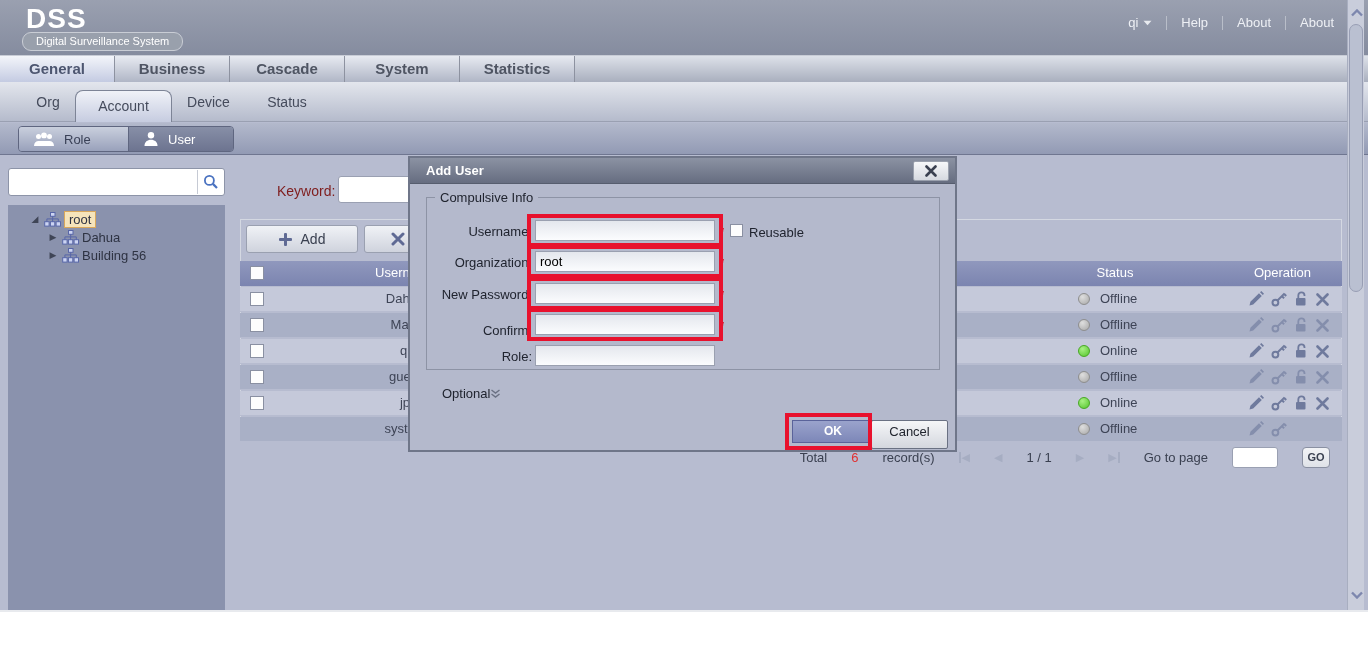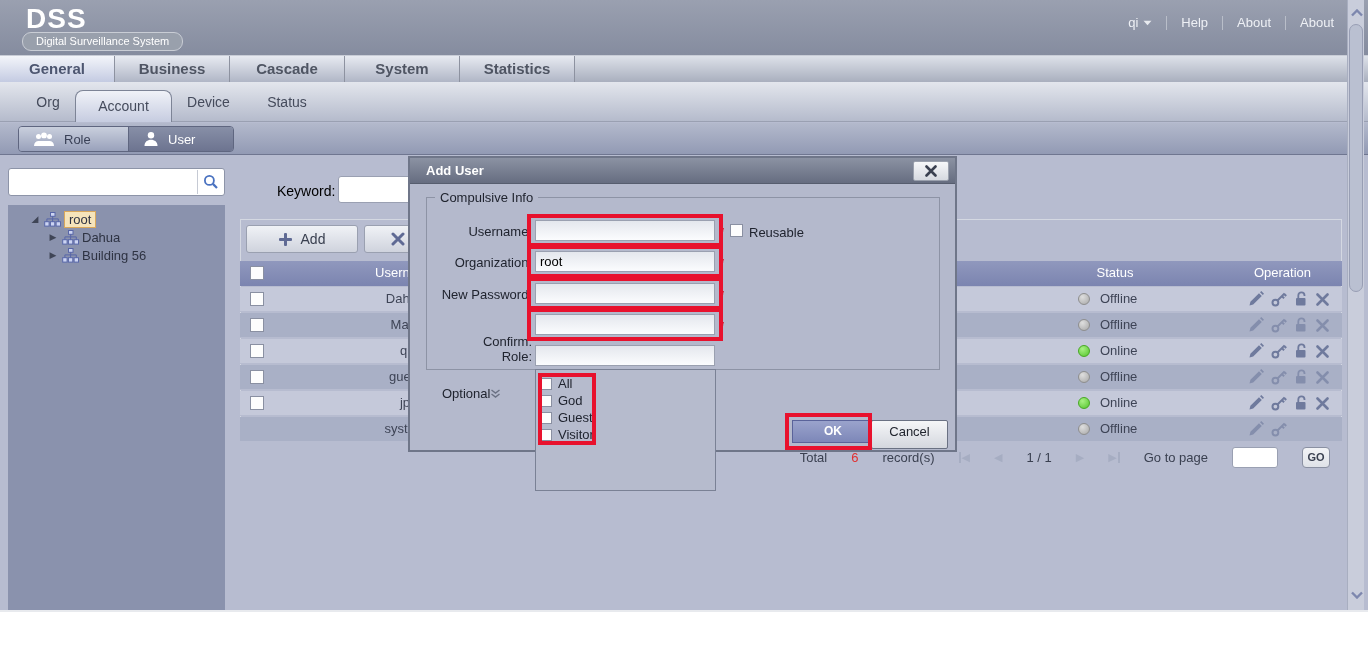--- a/index.html
+++ b/index.html
@@ -39,21 +39,21 @@
   .search-btn { position:absolute; right:1px; top:1px; width:26px; height:24px; border-left:1px solid #c6cad4; display:flex; align-items:center; justify-content:center; cursor:pointer; }
   .tree-panel { position:absolute; left:8px; top:205px; width:217px; height:405px; background:#8a92ad; padding-top:5px; font-size:13px; color:#2e3343; }
   .tree-row { height:18px; display:flex; align-items:center; cursor:pointer; }
   .tree-row .exp { width:14px; text-align:center; font-size:9px; color:#3f4556; }
   .tree-row .oicon { margin:0 3px 0 2px; display:flex; }
   .tree-row.lv0 { padding-left:20px; }
   .tree-row.lv1 { padding-left:38px; }
   .tree-label.selected { background:#f5e4bb; border:1px solid #d9a85c; padding:0 4px; }
 
   
-  .kw-label { position:absolute; left:277px; top:183px; font-size:14px; color:#000000; }
+  .kw-label { position:absolute; left:277px; top:183px; font-size:14px; color:#7f1d1d; }
   .kw-input { position:absolute; left:338px; top:176px; width:250px; height:27px; background:#fff; border:1px solid #9aa0b2; border-radius:3px; font-size:13px; padding:0 5px; }
   .frame { position:absolute; left:240px; top:219px; width:1102px; height:223px; border:1px solid #d4d8e2; }
   .tool-btn { position:absolute; top:225px; height:28px; background:linear-gradient(#f0f2f6,#cfd3dd); border:1px solid #9aa0b0; border-radius:3px; display:flex; align-items:center; font-size:14px; color:#3a4050; cursor:pointer; }
   .btn-add { left:246px; width:112px; justify-content:center; gap:9px; }
   .btn-del { left:364px; width:112px; padding-left:26px; gap:9px; }
 
   
   .thead { position:absolute; left:240px; top:261px; width:1102px; height:25px; background:linear-gradient(#9098bd,#7b84b0); color:#fff; font-size:13px; }
   .trow { position:absolute; left:240px; width:1102px; height:25px; border-bottom:1px solid #b7bcd0; font-size:13px; color:#3e4456; }
   .trow.light { background:#c5c9da; }
@@ -472,47 +472,27 @@
     <span style="position:absolute;left:339px;top:67px;">Reusable</span>
 
     <span class="f-label" style="top:97px;">Organization:</span>
     <input class="f-input" style="top: 93px;" value="root">
     <span class="req" style="top:97px;">*</span>
 
     <span class="f-label" style="top:129px;">New Password:</span>
     <input class="f-input" style="top: 125px;" value="">
     <span class="req" style="top:129px;">*</span>
 
-    <span class="f-label" style="top:176px;">Confirm:</span>
+    <span class="f-label" style="top:165px;">Confirm:</span>
     <input class="f-input" style="top: 156px;" value="">
     <span class="req" style="top:160px;">*</span>
 
     <span class="f-label" style="top:191px;">Role:</span>
     <input class="f-input" style="top: 187px;" value="">
 
-    <div class="drop">
-      <div class="drop-pad"></div>
-      <div class="drop-item">
-            <span class="dcb2"></span>
-            <span>All</span>
-          </div>
-      <div class="drop-item">
-            <span class="dcb2"></span>
-            <span>God</span>
-          </div>
-      <div class="drop-item">
-            <span class="dcb2"></span>
-            <span>Guest</span>
-          </div>
-      <div class="drop-item">
-            <span class="dcb2"></span>
-            <span>Visitor</span>
-          </div>
-      <div class="anno" style="left:2px;top:3px;width:58px;height:72px;"></div>
-    </div>
 
     <div class="optional">
       <span>Optional</span>
       <svg width="11" height="10">
             <path d="M1.5 1l4 3 4-3M1.5 5l4 3 4-3" stroke="#6a7183" stroke-width="1.4" fill="none"></path>
           </svg>
     </div>
 
     <div class="btn-ok">OK</div>
     <div class="btn-cancel">Cancel</div>

